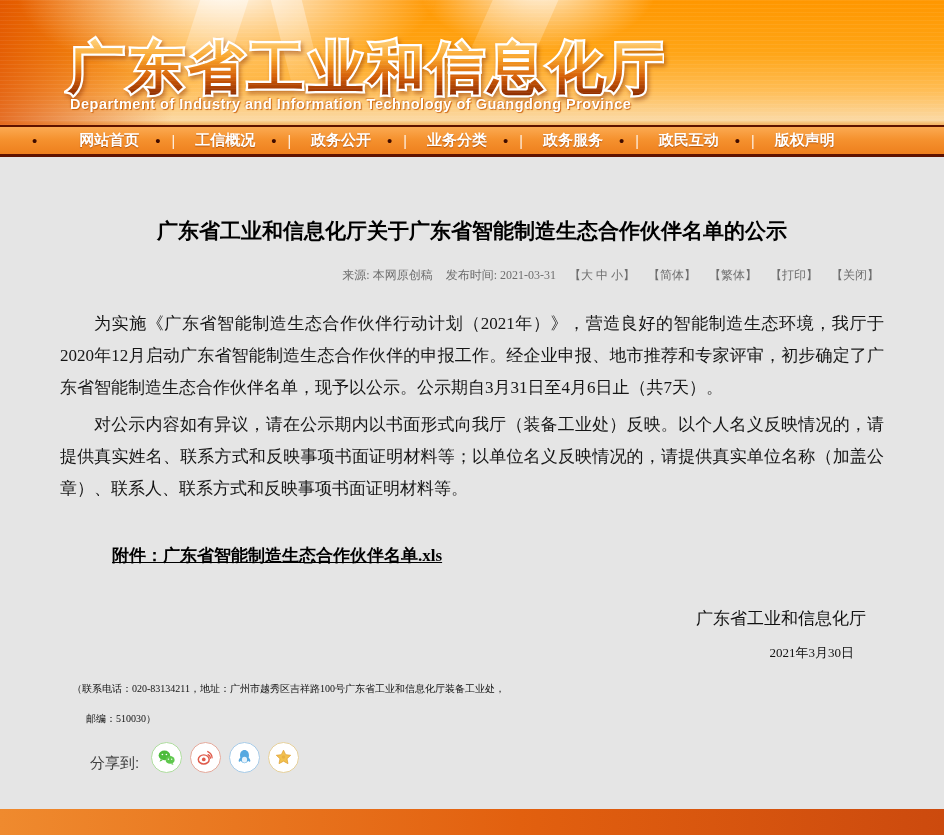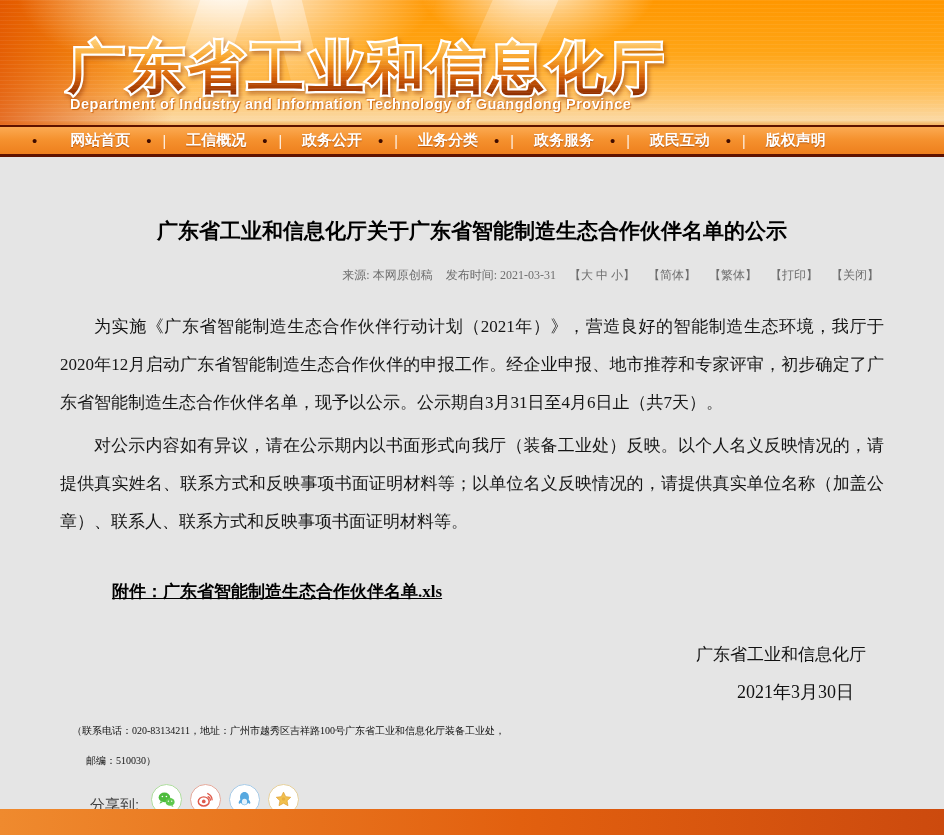--- a/index.html
+++ b/index.html
@@ -33,39 +33,39 @@
 
   
   .nav{
     height:32px; display:flex; align-items:center; padding-left:16px;
     border-top:2px solid #5e1200; border-bottom:3px solid #5e1200;
     background:linear-gradient(180deg, #fbaa52 0%, #f5922f 45%, #ee7f1d 100%);
     box-shadow:0 2px 0 rgba(0,0,0,.08);
     white-space:nowrap;
   }
   .nav-item{ color:#ffffff; font-size:15px; font-weight:bold; margin-left:20px; text-decoration:none; cursor:pointer; text-shadow:0 1px 1px rgba(140,55,0,.6); }
-  .nav-item.first{ margin-left:33px; }
+  .nav-item.first{ margin-left:42px; }
   .nav-bullet{ color:#3f0c00; font-size:15px; margin-left:16px; }
   .nav-pipe{ color:rgba(255,255,255,.9); font-size:14px; margin-left:11px; }
 
   
   .main{ flex:1; padding:0 60px; overflow:hidden; background:#e5e5e5; }
   .article-title{ margin-top:60px; text-align:center; font-size:21px; font-weight:bold; color:#000; font-family:"Liberation Sans", sans-serif; }
   .meta{ margin-top:22px; text-align:right; font-size:12px; color:#6e6e6e; font-family:"Liberation Serif", serif; }
   .meta span{ margin:0 5px; }
   .meta .ctl{ cursor:pointer; }
   .para{
-    margin-top:24px; font-size:17px; line-height:38px; color:#151515;
+    margin-top:24px; font-size:17px; line-height:32px; color:#151515;
     text-indent:2em; font-family:"Liberation Serif", serif; text-align:justify;
   }
   .para + .para{ margin-top:6px;font-family:Liberation Mono, monospace; }
   .attachment-line{ margin-top:38px; margin-left:52px; font-size:17px; font-family:"Liberation Serif", serif; }
   .attachment-link{ color:#000; font-weight:bold; text-decoration:underline; cursor:pointer; }
   .signature{ margin-top:40px; text-align:right; padding-right:18px; font-size:17px; color:#111; font-family:"Liberation Serif", serif; }
-  .sig-date{ margin-top:14px; text-align:right; padding-right:30px; font-size:18px; color:#111; font-family:"Liberation Serif", serif; }
+  .sig-date{ margin-top:14px; text-align:right; padding-right:30px; font-size:13px; color:#111; font-family:"Liberation Serif", serif; }
   .contact{ font-size:10px; color:#111; font-family:"Liberation Serif", serif; }
   .contact.l1{ margin-top:20px; margin-left:12px; }
   .contact.l2{ margin-top:16px; margin-left:26px; }
 
   
   .share-row{ margin-top:16px; margin-left:30px; display:flex; align-items:flex-end; }
   .share-label{ font-size:15px; color:#404040; margin-right:12px; }
   .share-btn{
     width:31px; height:31px; border-radius:50%; background:#fff; display:flex; align-items:center; justify-content:center;
     margin-right:8px; cursor:pointer;

